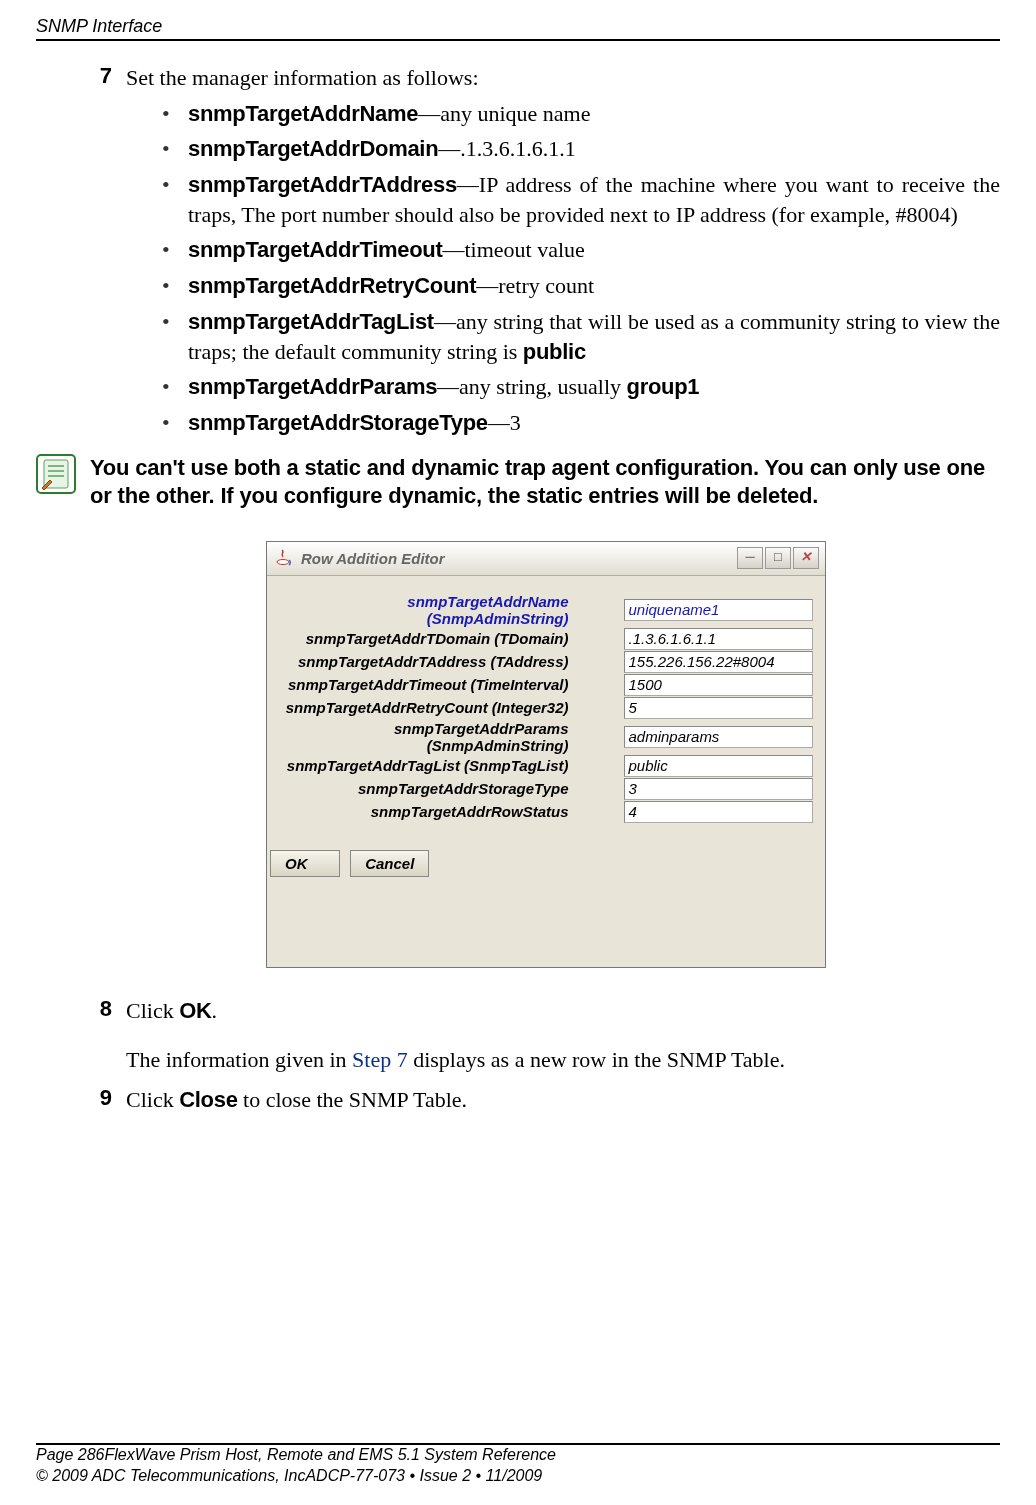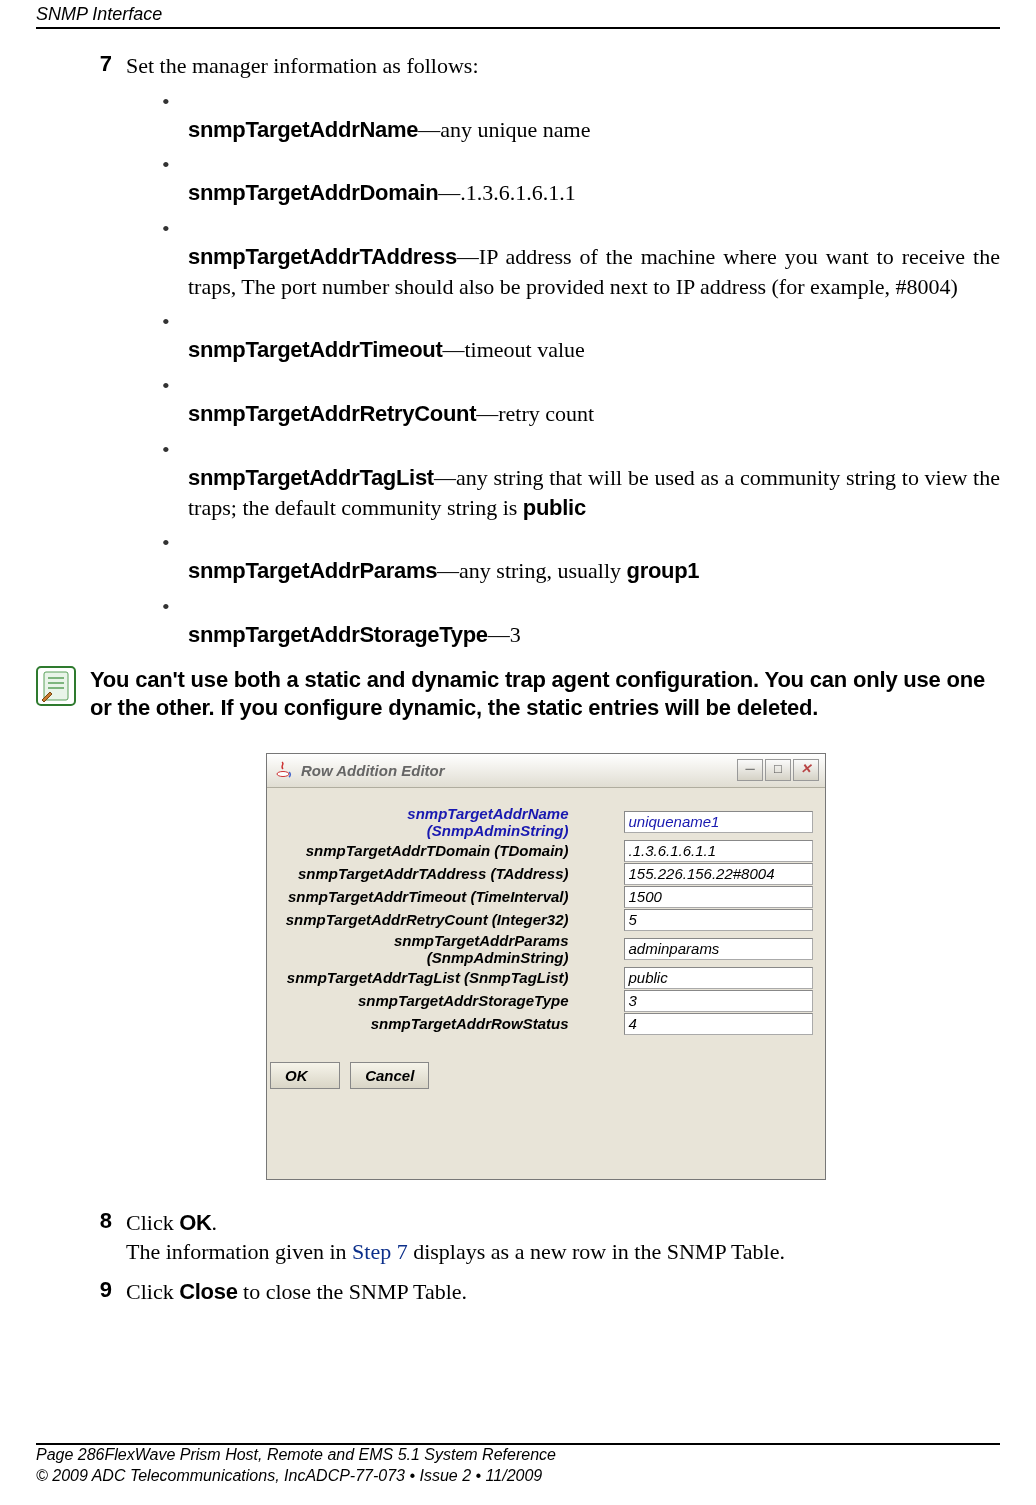--- a/index.html
+++ b/index.html
@@ -10,38 +10,39 @@
       font-family: "ITC Stone Serif", Georgia, serif;
       font-size: 22px;
       position: relative;
       padding: 0 36px;
     }
     .header-title {
       font-style: italic;
       font-family: "ITC Stone Sans", Verdana, sans-serif;
       font-size: 18px;
       padding: 4px 0 2px 0;
+      margin-top: 12px;
     }
     .hr-top { border: 0; border-top: 2px solid #000; margin-bottom: 22px; }
     .hr-bot { border: 0; border-top: 2px solid #000; margin-top: 20px; }
     .content { padding-left: 56px; }
     .step { display: flex; margin-bottom: 10px; }
     .step-num {
       font-family: "ITC Stone Sans", Verdana, sans-serif;
       font-weight: bold;
       width: 34px;
       flex-shrink: 0;
       text-align: right;
       padding-right: 14px;
     }
     .step-body { flex: 1; line-height: 1.35; }
     .sub-list { padding-left: 36px; }
     .sub-item { display: flex; margin: 6px 0; }
     .sub-bullet { width: 26px; flex-shrink: 0; color: #333; }
-    .sub-body { flex: 1; line-height: 1.35; text-align: justify; margin-top: 28px; }
+    .sub-body { flex: 1; line-height: 1.35; text-align: justify; }
     .sans-bold { font-family: "ITC Stone Sans", Verdana, sans-serif; font-weight: bold; letter-spacing: -0.3px; }
     .note-row { display: flex; align-items: flex-start; margin: 8px 0 18px 0; }
     .note-icon {
       width: 40px; height: 40px; margin-right: 14px; flex-shrink: 0;
       margin-left: -56px;
       position: relative;
     }
     .note-text {
       font-family: "ITC Stone Sans", Verdana, sans-serif;
       font-weight: bold;
@@ -104,21 +105,21 @@
       min-width: 70px;
       padding: 4px 14px;
       margin: 0 3px;
       background: linear-gradient(#f6f4ea,#d9d5c6);
       border: 1px solid #888;
       font-weight: bold;
       font-size: 15px;
     }
     .dialog-bot-spacer { height: 70px; }
     .link { color: #0c2f8a; }
-    .step-8-extra { margin-top: 0; }
+    .step-8-extra { margin-top: 20px; }
     .footer {
       position: absolute;
       bottom: 18px;
       left: 36px; right: 36px;
       font-family: "ITC Stone Sans", Verdana, sans-serif;
       font-style: italic;
       font-size: 16px;
     }
     .footer-row { display: flex; justify-content: flex-start; line-height: 1.3; }
   </style>

